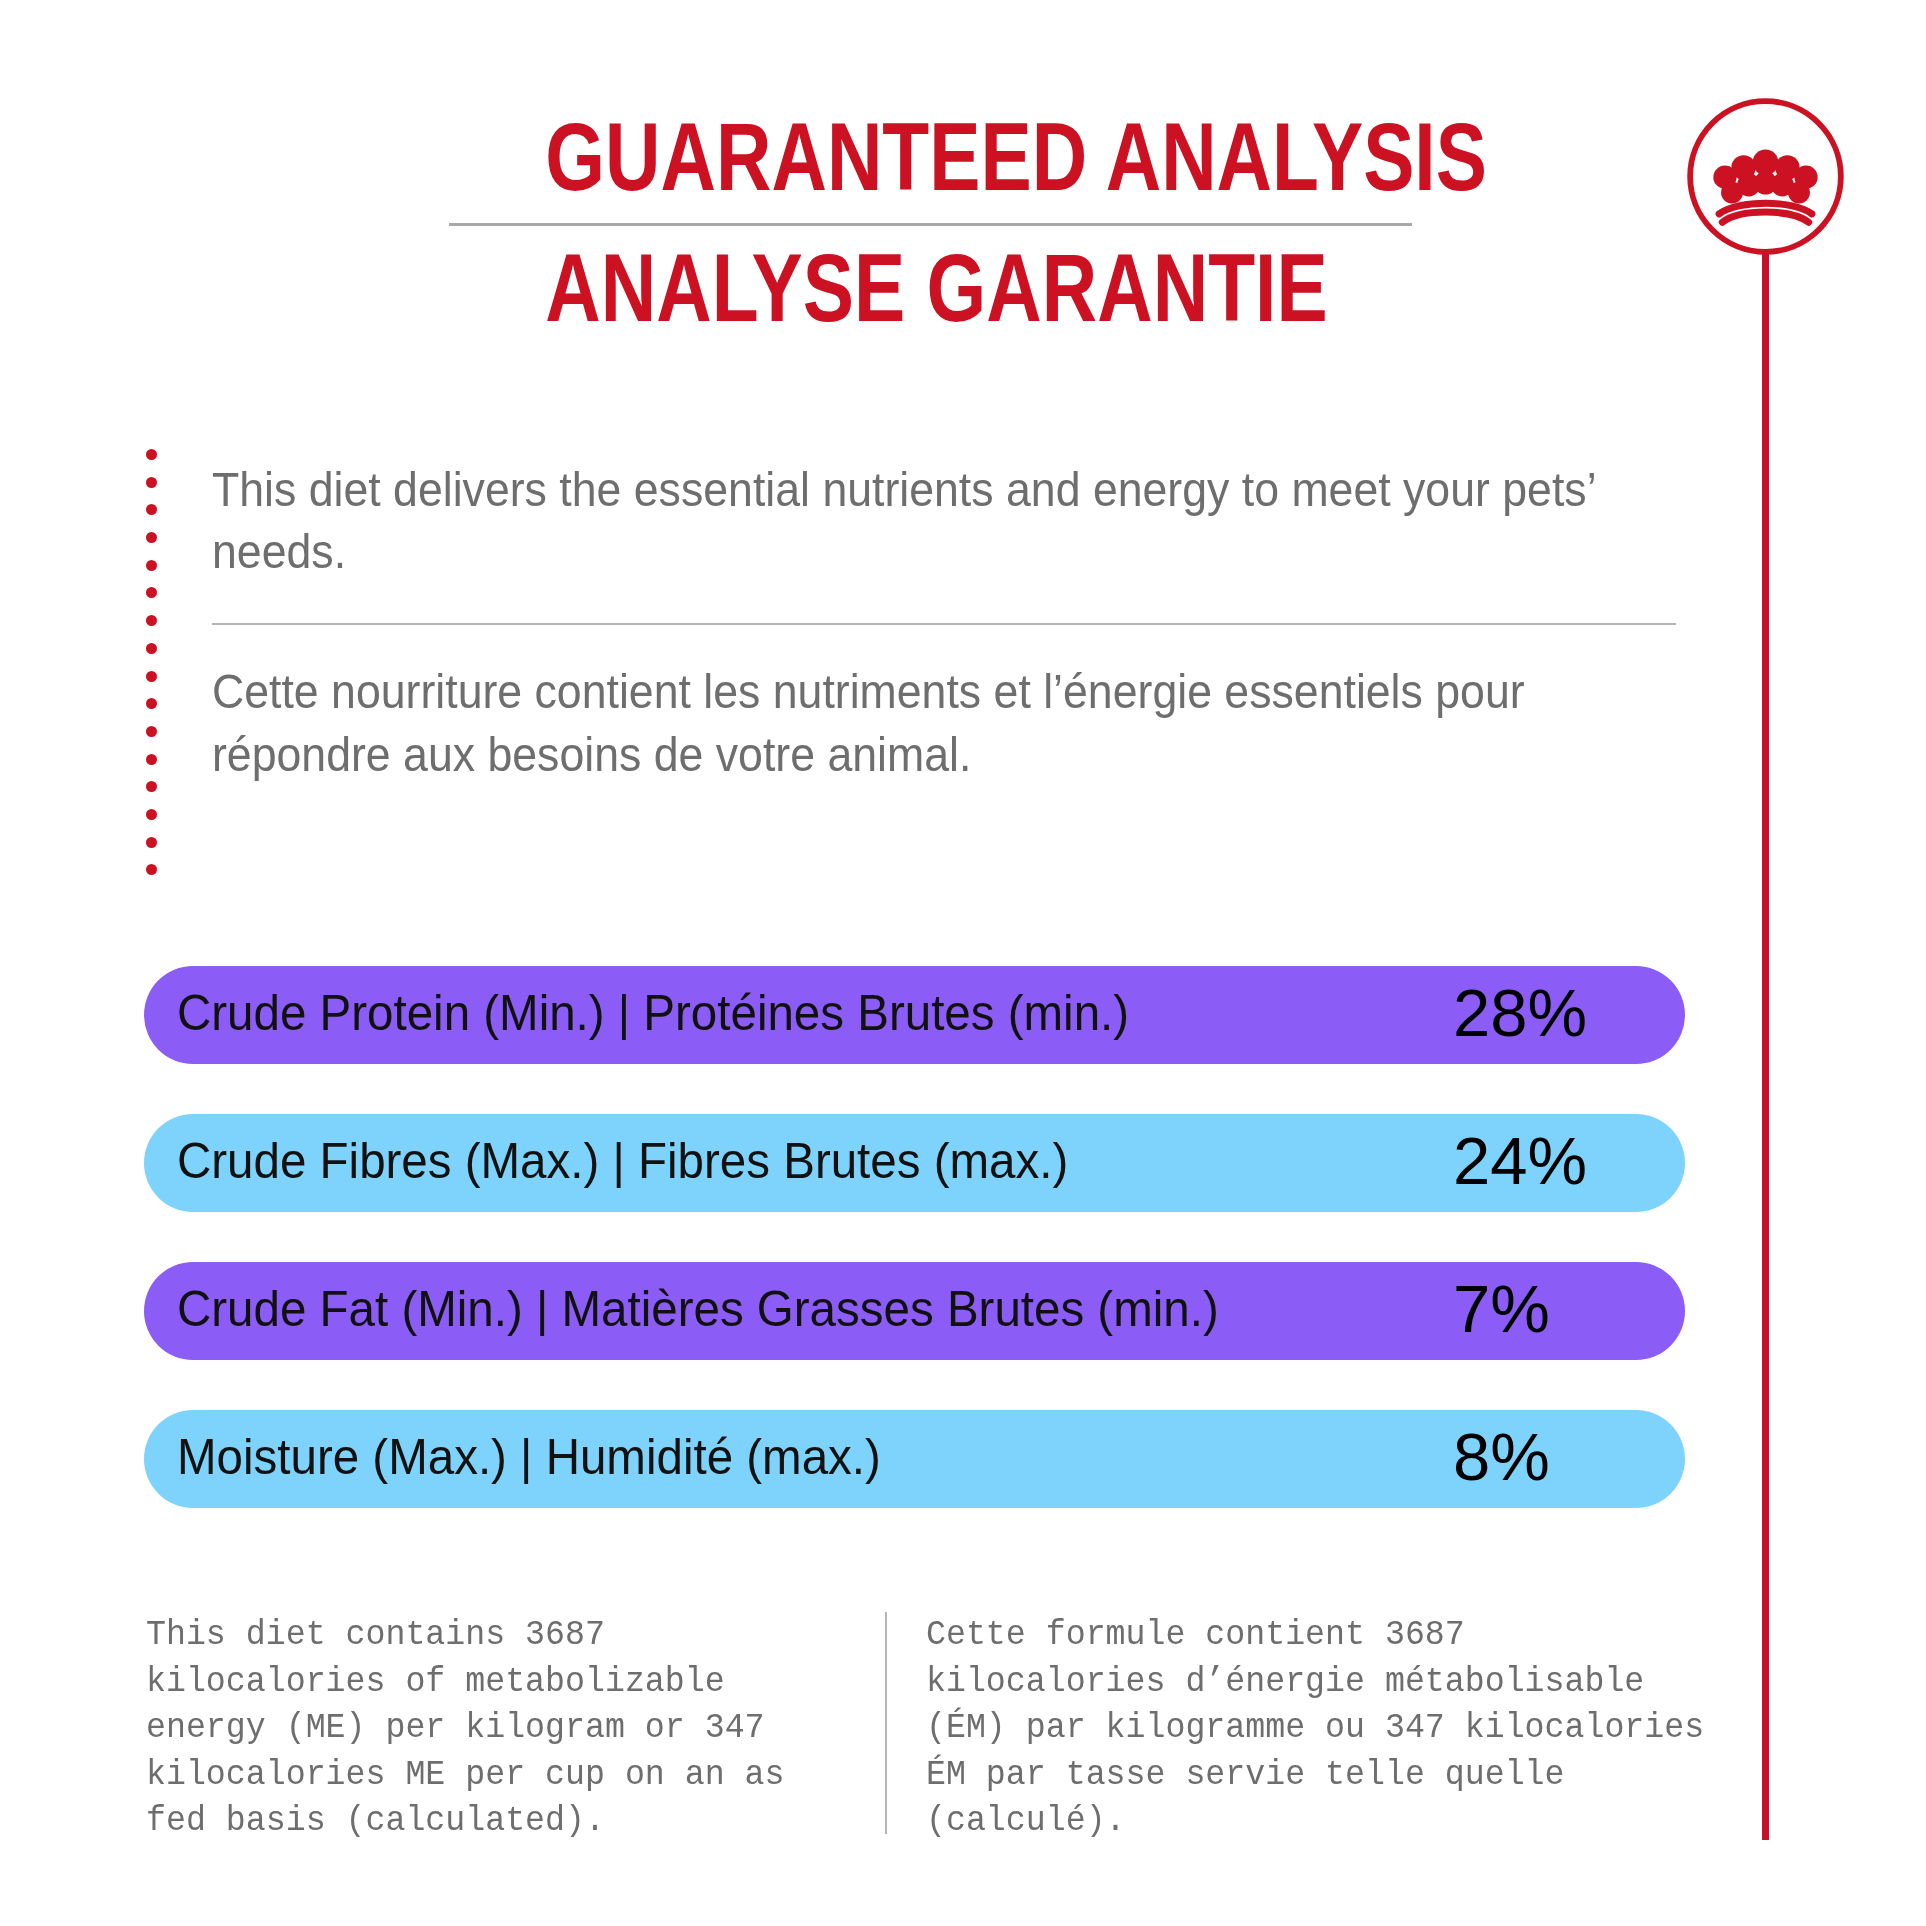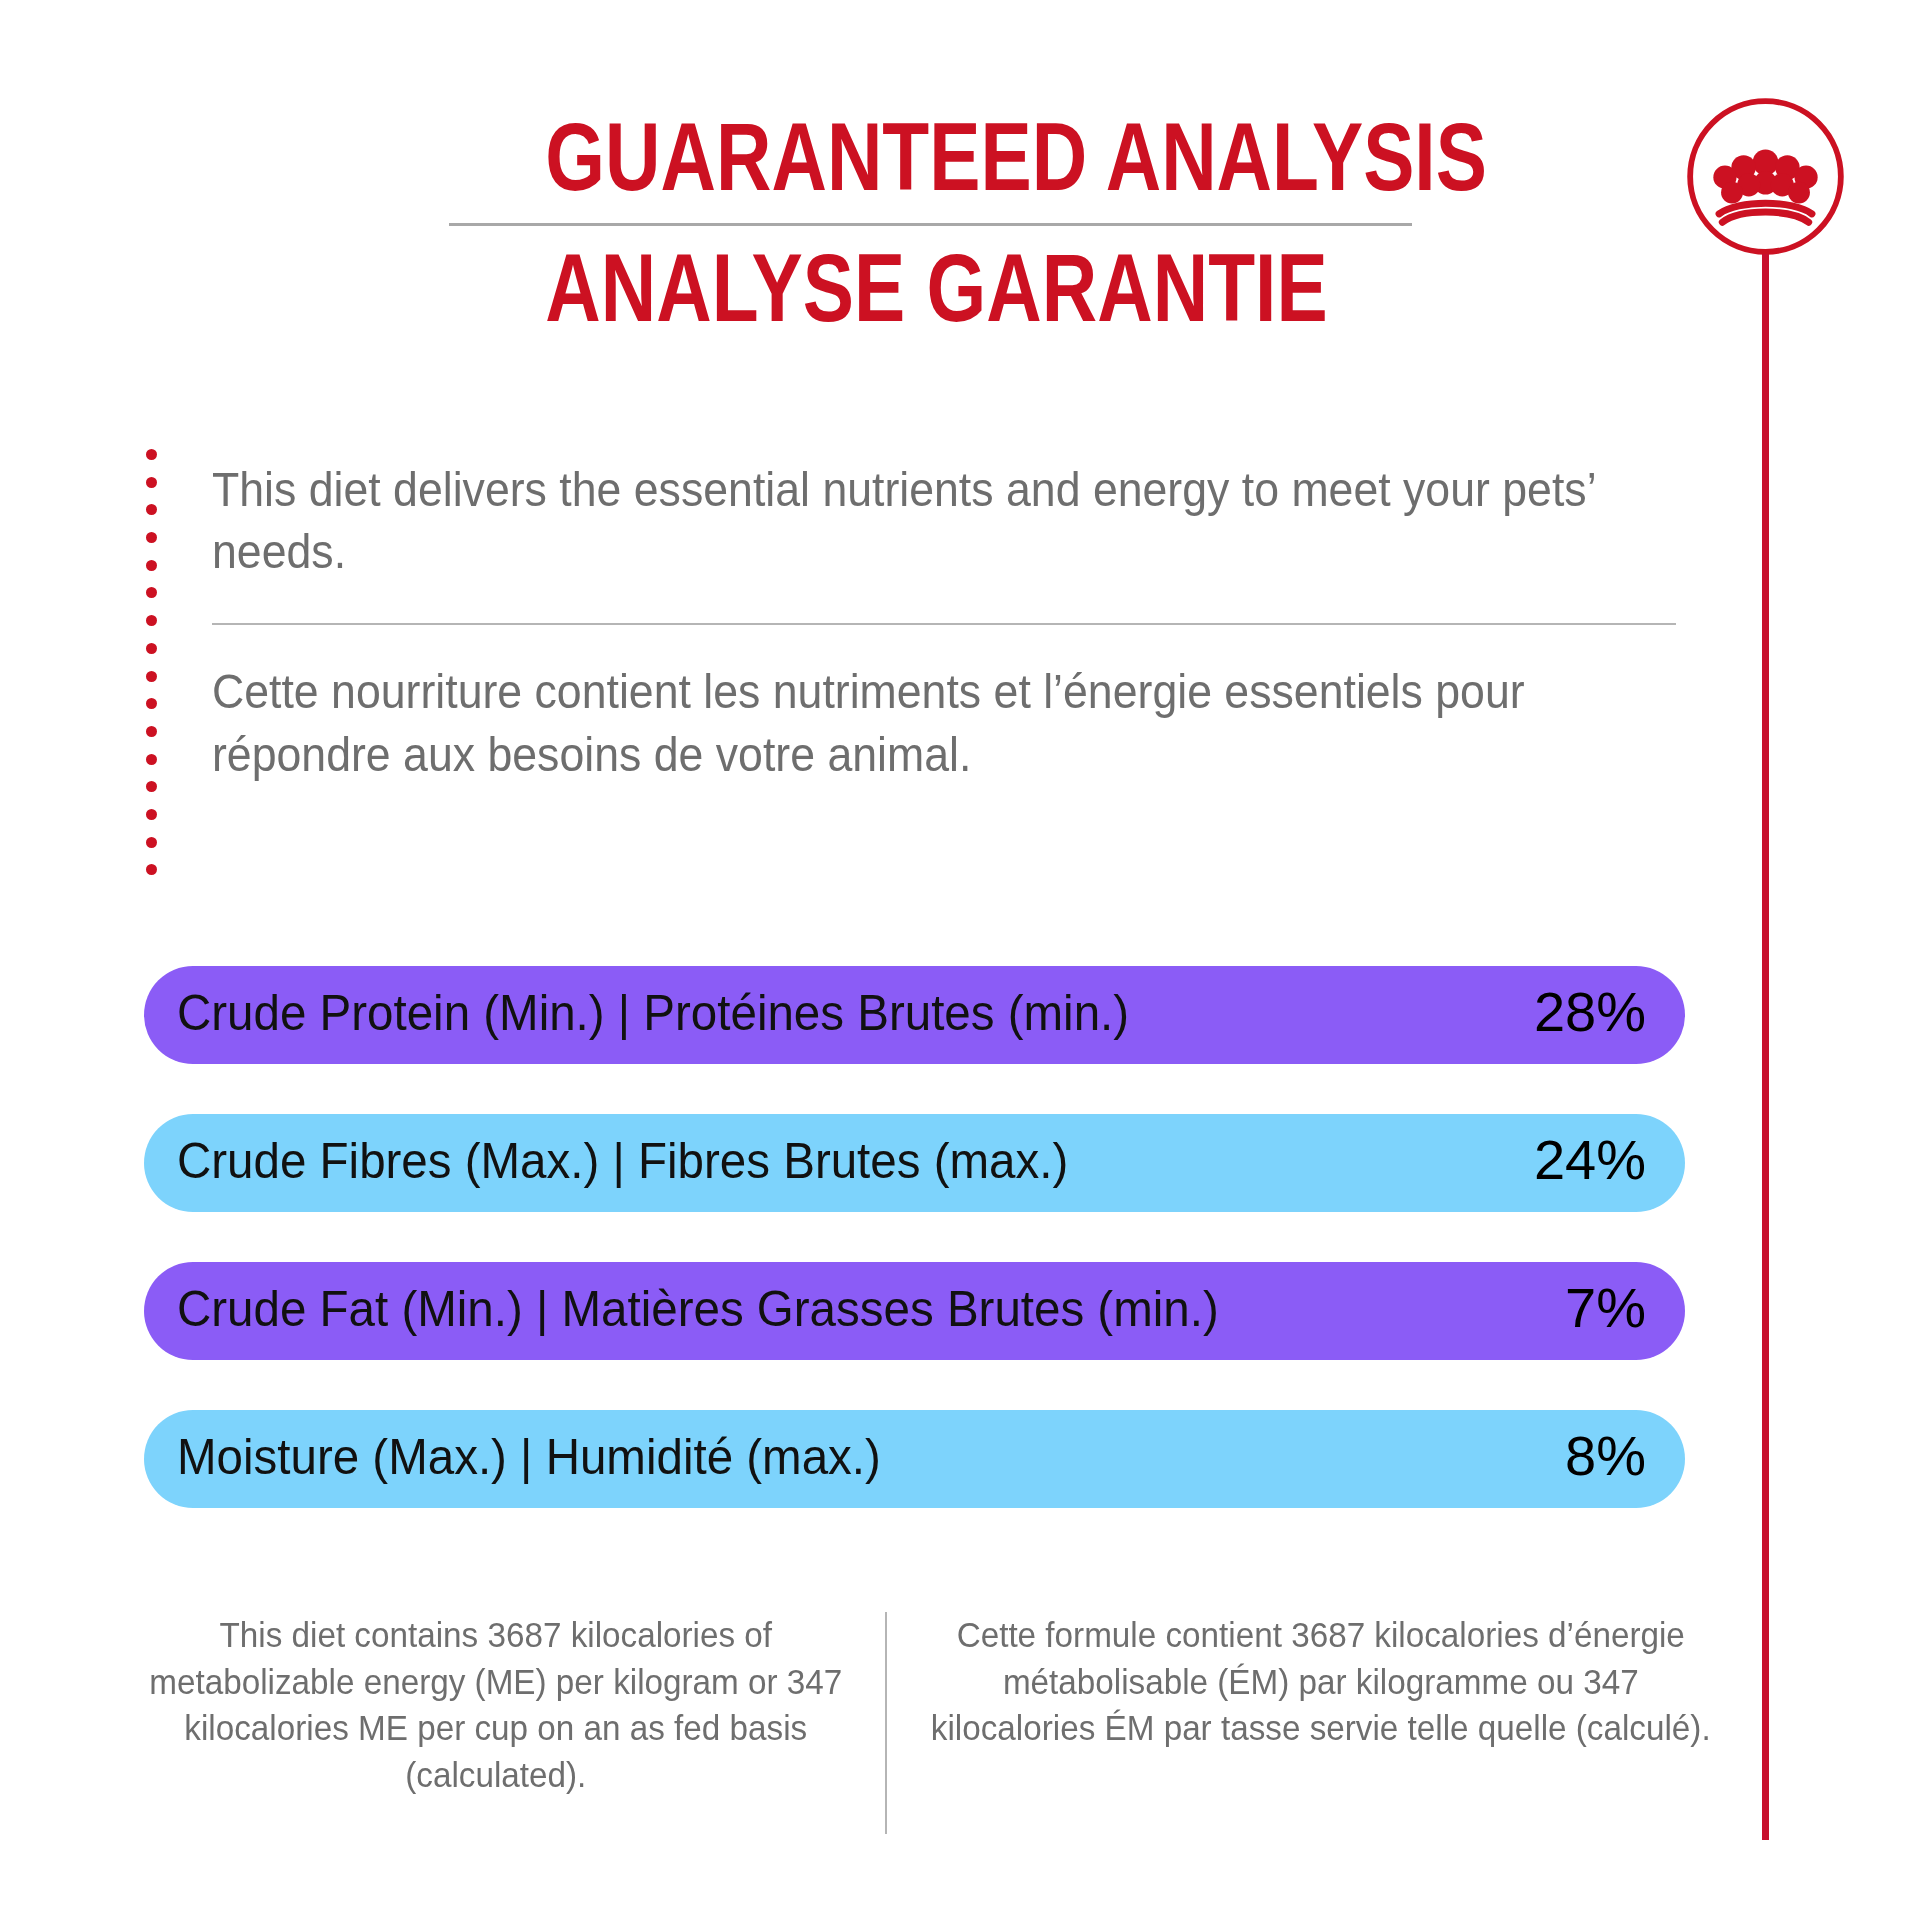--- a/index.html
+++ b/index.html
@@ -137,42 +137,40 @@
     color: #111111;
     white-space: nowrap;
     transform: scaleX(0.95);
     transform-origin: left center;
     line-height: 1;
     padding-bottom: 3.9px;
   }
   .nrow .nvalue {
     flex: 0 0 auto;
     font-family: "Liberation Sans", sans-serif;
-    font-size: 56px;
+    font-size: 67px;
     color: #000000;
     line-height: 1;
     padding-bottom: 5.1px;
-    text-align: right;
     min-width: 193px;
   }
 
   
   .footer {
     position: absolute;
     left: 146px;
     top: 1612px;
     width: 1592px;
     display: flex;
   }
   .fcol {
-    font-family: Liberation Sans, sans-serif;
+    font-family: Liberation Mono, monospace;
     font-size: 35px;
     line-height: 1.33;
     color: #6e6e6e;
-    text-align: center;
   }
   .fcol-en { width: 700px; padding-right: 39px; }
   .fdivider {
     width: 1.9px;
     background: #b5b5b5;
     height: 222px;
     flex: 0 0 auto;
   }
   .fcol-fr { width: 790px; padding-left: 39px; }
   .fcol p {

